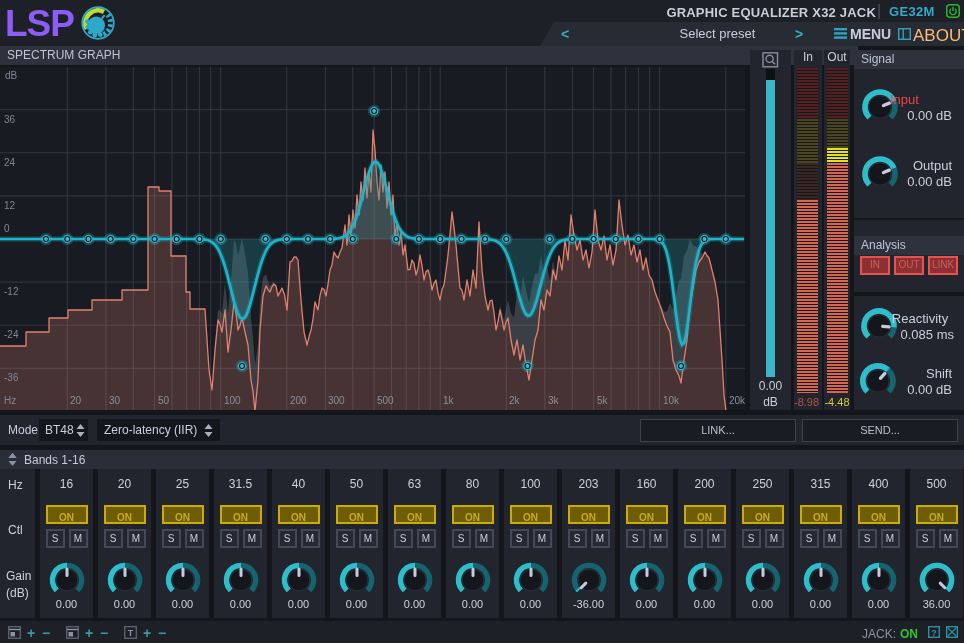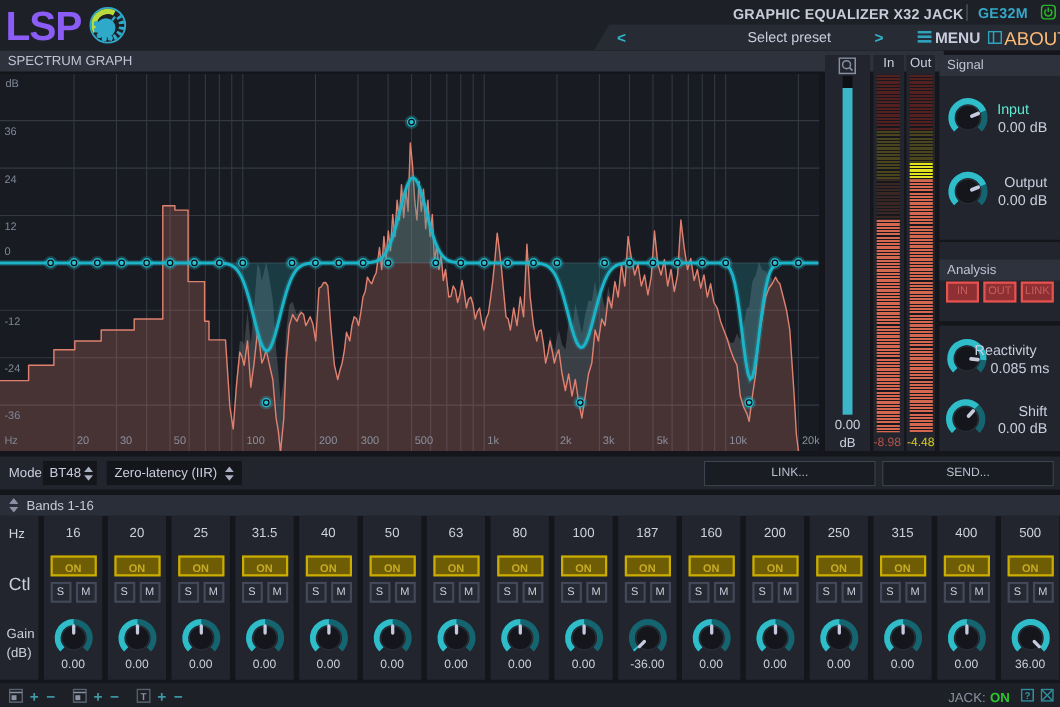--- a/index.html
+++ b/index.html
@@ -246,21 +246,21 @@
 <div class="abs" style="left:824px;top:396px;width:26px;text-align:center;color:#d6ce20;font-size:11px">-4.48</div>
 
 <div class="panel" style="left:854px;top:50px;width:110px;height:168px"></div>
 <div class="hdr" style="left:854px;top:50px;width:110px;height:19px">Signal</div>
 <svg width="44" height="44" viewBox="0 0 44 44" style="position:absolute;left:858px;top:85px">
     <path d="M 11.39 32.61 A 15 15 0 1 1 32.61 32.61" stroke="#156570" stroke-width="5.6" fill="none"></path>
     <path d="M 11.39 32.61 A 15 15 0 1 1 35.86 16.26" stroke="#2fbdc9" stroke-width="5.6" fill="none"></path>
     <circle cx="22" cy="22" r="11.2" fill="#14161c" stroke="#2a2f38" stroke-width="1"></circle>
     <line x1="31.24" y1="18.17" x2="25.51" y2="20.55" stroke="#c6cadf" stroke-width="3.4" stroke-linecap="round"></line>
   </svg>
-<div class="abs" style="left:890px;top:92px;width:62px;text-align:center;color:#5eead4;font-size:13px">Input</div>
+<div class="abs" style="left:890px;top:92px;width:62px;text-align:left;color:#ef4444;font-size:13px">Input</div>
 <div class="abs" style="left:890px;top:108px;width:62px;text-align:right;color:#c9cede;font-size:13px">0.00 dB</div>
 <svg width="44" height="44" viewBox="0 0 44 44" style="position:absolute;left:858px;top:152px">
     <path d="M 11.39 32.61 A 15 15 0 1 1 32.61 32.61" stroke="#156570" stroke-width="5.6" fill="none"></path>
     <path d="M 11.39 32.61 A 15 15 0 1 1 35.86 16.26" stroke="#2fbdc9" stroke-width="5.6" fill="none"></path>
     <circle cx="22" cy="22" r="11.2" fill="#14161c" stroke="#2a2f38" stroke-width="1"></circle>
     <line x1="31.24" y1="18.17" x2="25.51" y2="20.55" stroke="#c6cadf" stroke-width="3.4" stroke-linecap="round"></line>
   </svg>
 <div class="abs" style="left:890px;top:158px;width:62px;text-align:right;color:#c9cede;font-size:13px">Output</div>
 <div class="abs" style="left:890px;top:174px;width:62px;text-align:right;color:#c9cede;font-size:13px">0.00 dB</div>
 <div class="panel" style="left:854px;top:220px;width:110px;height:72px"></div>
@@ -268,21 +268,21 @@
 <div class="abs" style="left:860px;top:256px;width:30px;height:19px;background:#8e2f34;border:2px solid #e4534e;color:#c9605b;font-size:10px;text-align:center;line-height:14px">IN</div>
 <div class="abs" style="left:894px;top:256px;width:30px;height:19px;background:#8e2f34;border:2px solid #e4534e;color:#c9605b;font-size:10px;text-align:center;line-height:14px">OUT</div>
 <div class="abs" style="left:928px;top:256px;width:30px;height:19px;background:#8e2f34;border:2px solid #e4534e;color:#c9605b;font-size:10px;text-align:center;line-height:14px">LINK</div>
 <div class="panel" style="left:854px;top:296px;width:110px;height:114px"></div>
 <svg width="44" height="44" viewBox="0 0 44 44" style="position:absolute;left:857px;top:304px">
     <path d="M 11.39 32.61 A 15 15 0 1 1 32.61 32.61" stroke="#156570" stroke-width="5.6" fill="none"></path>
     <path d="M 11.39 32.61 A 15 15 0 1 1 36.94 23.31" stroke="#2fbdc9" stroke-width="5.6" fill="none"></path>
     <circle cx="22" cy="22" r="11.2" fill="#14161c" stroke="#2a2f38" stroke-width="1"></circle>
     <line x1="31.96" y1="22.87" x2="25.79" y2="22.33" stroke="#c6cadf" stroke-width="3.4" stroke-linecap="round"></line>
   </svg>
-<div class="abs" style="left:886px;top:311px;width:68px;text-align:left;color:#c9cede;font-size:13px">Reactivity</div>
+<div class="abs" style="left:886px;top:311px;width:68px;text-align:center;color:#c9cede;font-size:13px">Reactivity</div>
 <div class="abs" style="left:886px;top:327px;width:68px;text-align:right;color:#c9cede;font-size:13px">0.085 ms</div>
 <svg width="44" height="44" viewBox="0 0 44 44" style="position:absolute;left:856px;top:359px">
     <path d="M 11.39 32.61 A 15 15 0 1 1 32.61 32.61" stroke="#156570" stroke-width="5.6" fill="none"></path>
     <path d="M 11.39 32.61 A 15 15 0 0 1 32.04 10.85" stroke="#2fbdc9" stroke-width="5.6" fill="none"></path>
     <circle cx="22" cy="22" r="11.2" fill="#14161c" stroke="#2a2f38" stroke-width="1"></circle>
     <line x1="28.69" y1="14.57" x2="24.54" y2="19.18" stroke="#c6cadf" stroke-width="3.4" stroke-linecap="round"></line>
   </svg>
 <div class="abs" style="left:890px;top:366px;width:62px;text-align:right;color:#c9cede;font-size:13px">Shift</div>
 <div class="abs" style="left:890px;top:382px;width:62px;text-align:right;color:#c9cede;font-size:13px">0.00 dB</div>
 
@@ -306,21 +306,21 @@
 <div class="abs" style="left:0;top:450px;width:964px;height:19px;background:#2a2e38"></div>
 <svg class="abs" style="left:8px;top:453px" width="9" height="13" viewBox="0 0 9 13">
     <path d="M4.5 0 L8.5 5 L0.5 5 Z" fill="#848c9e"></path>
     <path d="M4.5 0 L8.5 5 L0.5 5 Z" fill="#8a92a3"></path>
     <path d="M4.5 13 L8.5 8 L0.5 8 Z" fill="#8a92a3"></path>
   </svg>
 <div class="abs" style="left:24px;top:453px;color:#c5cad6;font-size:12px">Bands 1-16</div>
 
 <div class="abs" style="left:0;top:469px;width:35px;height:149px;background:#22252d"></div>
 <div class="abs" style="left:8px;top:478px;color:#ccd1dc;font-size:12px">Hz</div>
-<div class="abs" style="left:8px;top:523px;color:#ccd1dc;font-size:16px">Ctl</div>
+<div class="abs" style="left:8px;top:523px;color:#ccd1dc;font-size:12px">Ctl</div>
 <div class="abs" style="left:6px;top:569px;color:#ccd1dc;font-size:12px">Gain</div>
 <div class="abs" style="left:6px;top:586px;color:#ccd1dc;font-size:12px">(dB)</div>
 <div class="bcol" style="left:40px">
     <div class="bfreq">16</div>
     <div class="onbtn"><span>ON</span></div>
     <div class="smrow">
       <div class="smb">S</div>
       <div class="smb">M</div>
     </div>
     <svg width="40" height="40" viewBox="0 0 40 40" style="position:absolute;left:6.5px;top:91px">
@@ -445,21 +445,21 @@
     </div>
     <svg width="40" height="40" viewBox="0 0 40 40" style="position:absolute;left:6.5px;top:91px">
       <path d="M 9.68 30.32 A 14.6 14.6 0 1 1 30.32 30.32" stroke="#156570" stroke-width="5.4" fill="none"></path>
       <path d="M 9.68 30.32 A 14.6 14.6 0 0 1 20.00 5.40" stroke="#2fbdc9" stroke-width="5.4" fill="none"></path>
       <circle cx="20" cy="20" r="10.8" fill="#14161c" stroke="#2a2f38" stroke-width="1"></circle>
       <line x1="20.00" y1="9.00" x2="20.00" y2="15.50" stroke="#c6cadf" stroke-width="3" stroke-linecap="round"></line>
     </svg>
     <div class="bval">0.00</div>
   </div>
 <div class="bcol" style="left:562px">
-    <div class="bfreq">187</div>
+    <div class="bfreq">203</div>
     <div class="onbtn"><span>ON</span></div>
     <div class="smrow">
       <div class="smb">S</div>
       <div class="smb">M</div>
     </div>
     <svg width="40" height="40" viewBox="0 0 40 40" style="position:absolute;left:6.5px;top:91px">
       <path d="M 9.68 30.32 A 14.6 14.6 0 1 1 30.32 30.32" stroke="#156570" stroke-width="5.4" fill="none"></path>
       <path d="M 9.68 30.32 A 14.6 14.6 0 0 1 8.50 28.99" stroke="#2fbdc9" stroke-width="5.4" fill="none"></path>
       <circle cx="20" cy="20" r="10.8" fill="#14161c" stroke="#2a2f38" stroke-width="1"></circle>
       <line x1="12.22" y1="27.78" x2="16.82" y2="23.18" stroke="#c6cadf" stroke-width="3" stroke-linecap="round"></line>

